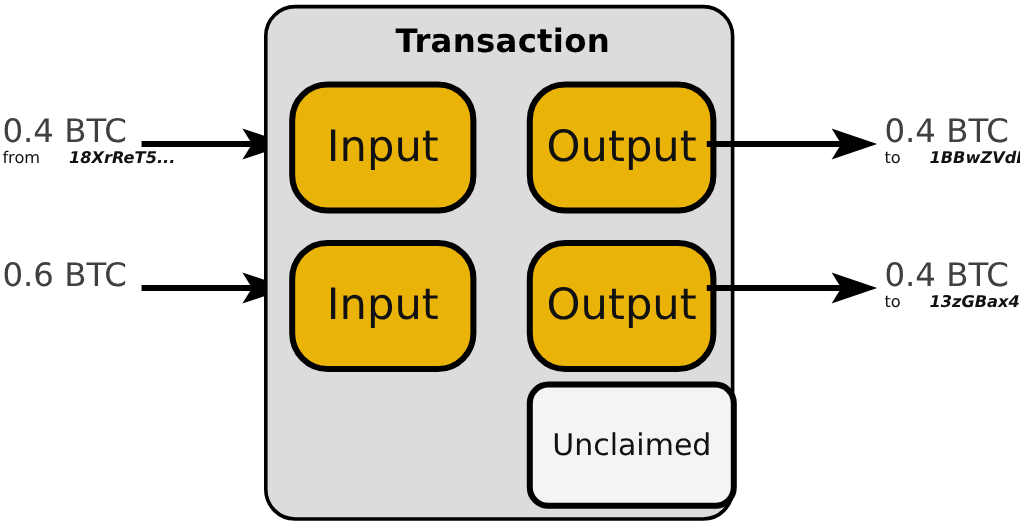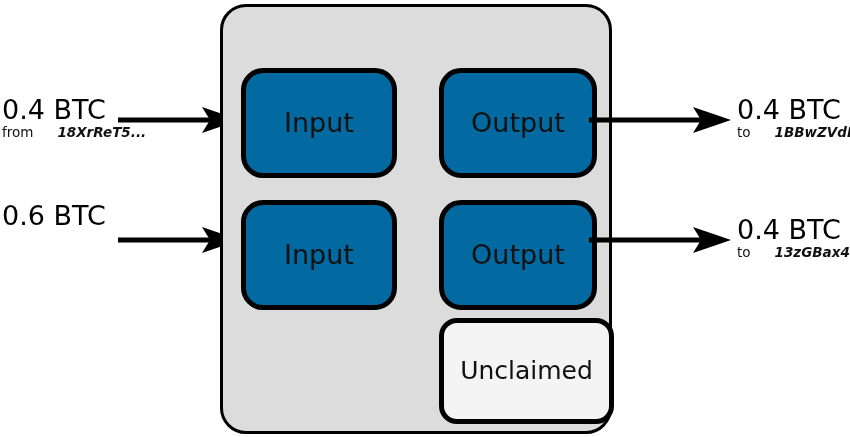--- a/index.html
+++ b/index.html
@@ -45,27 +45,27 @@
     font-size: 27px;
     font-weight: bold;
     letter-spacing: 0.2px;
     color: #000000;
   }
 
   
   .io-box {
     position: absolute;
     box-sizing: border-box;
-    background: #0369a1;
+    background: #eab308;
     border: 5px solid #000000;
-    border-radius: 22px;
+    border-radius: 32px;
     display: flex;
     align-items: center;
     justify-content: center;
-    font-size: 27px;
+    font-size: 36px;
     line-height: 1.15;
     color: #111111;
   }
 
   .io-input-1  { left: 18px;  top: 61px;  width: 156px; height: 110px; }
   .io-input-2  { left: 18px;  top: 193px; width: 156px; height: 110px; }
   .io-output-1 { left: 216px; top: 61px;  width: 158px; height: 110px; }
   .io-output-2 { left: 216px; top: 193px; width: 158px; height: 110px; }
 
   .io-unclaimed {
@@ -90,21 +90,21 @@
   .arrow svg { display: block; overflow: visible; }
 
   
   .side-label {
     position: absolute;
     white-space: nowrap;
   }
   .amount {
     font-size: 27px;
     line-height: 1.0;
-    color: #000000;
+    color: #404040;
     display: block;
   }
   .sub {
     display: block;
     margin-top: 3px;
     font-size: 13.5px;
     line-height: 1.0;
     color: #111111;
     white-space: nowrap;
   }
@@ -112,21 +112,21 @@
     font-weight: normal;
     font-style: normal;
   }
   .sub .addr {
     font-weight: bold;
     font-style: italic;
     margin-left: 24px;
   }
 
   .label-in-1  { left: 2px;   top: 96px;  text-align: left; }
-  .label-in-2  { left: 2px;   top: 202px; text-align: right; }
+  .label-in-2  { left: 2px;   top: 216px; text-align: right; }
   .label-out-1 { left: 737px; top: 96px;  text-align: left; }
   .label-out-2 { left: 737px; top: 216px; text-align: left; }
 </style>
 </head>
 <body>
 
 <div id="stage">
 
   <div class="side-label label-in-1">
     <span class="amount">0.4 BTC</span>
@@ -148,20 +148,21 @@
 
   <div class="arrow" style="left:118px; top:227px; width:122px;">
     <svg width="122" height="26" viewBox="0 0 122 26">
       <line x1="0" y1="13" x2="96" y2="13" stroke="#000000" stroke-width="5"></line>
       <polygon points="84,0 122,13 84,26 92,13" fill="#000000"></polygon>
     </svg>
   </div>
 
   <div class="tx-container">
 
+    <div class="tx-title">Transaction</div>
 
     <div class="io-box io-input-1">Input</div>
     <div class="io-box io-input-2">Input</div>
 
     <div class="io-box io-output-1">Output</div>
     <div class="io-box io-output-2">Output</div>
 
     <div class="io-box io-unclaimed">
       <span class="line">Unclaimed</span>
     </div>

